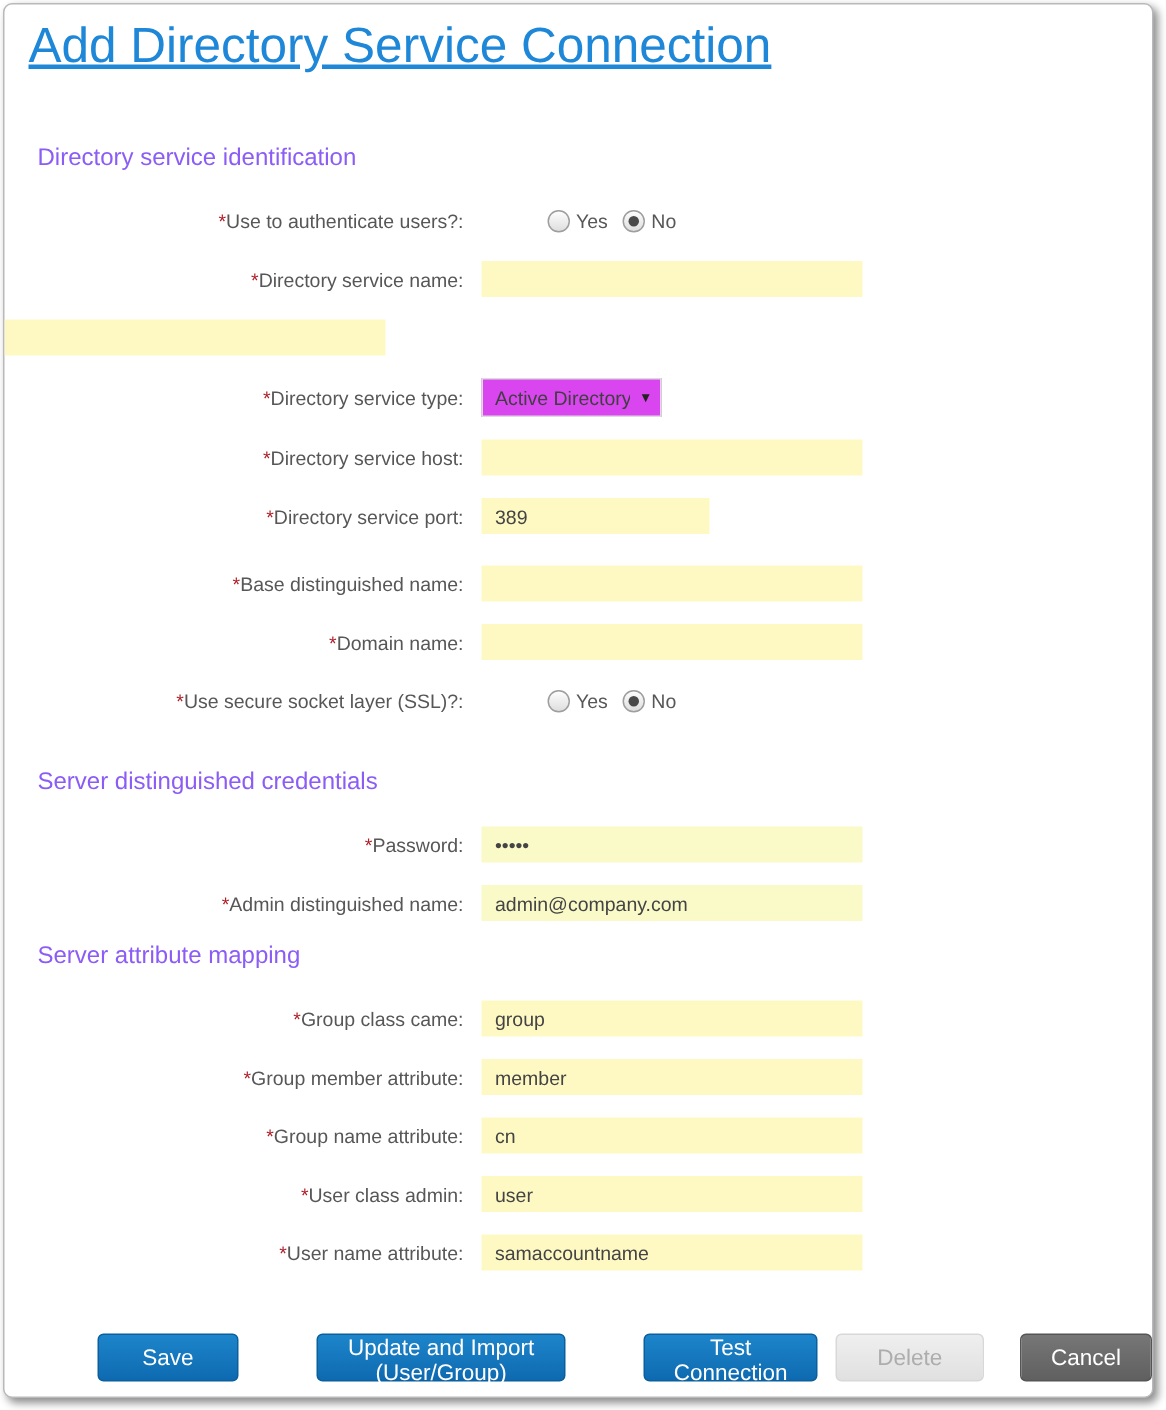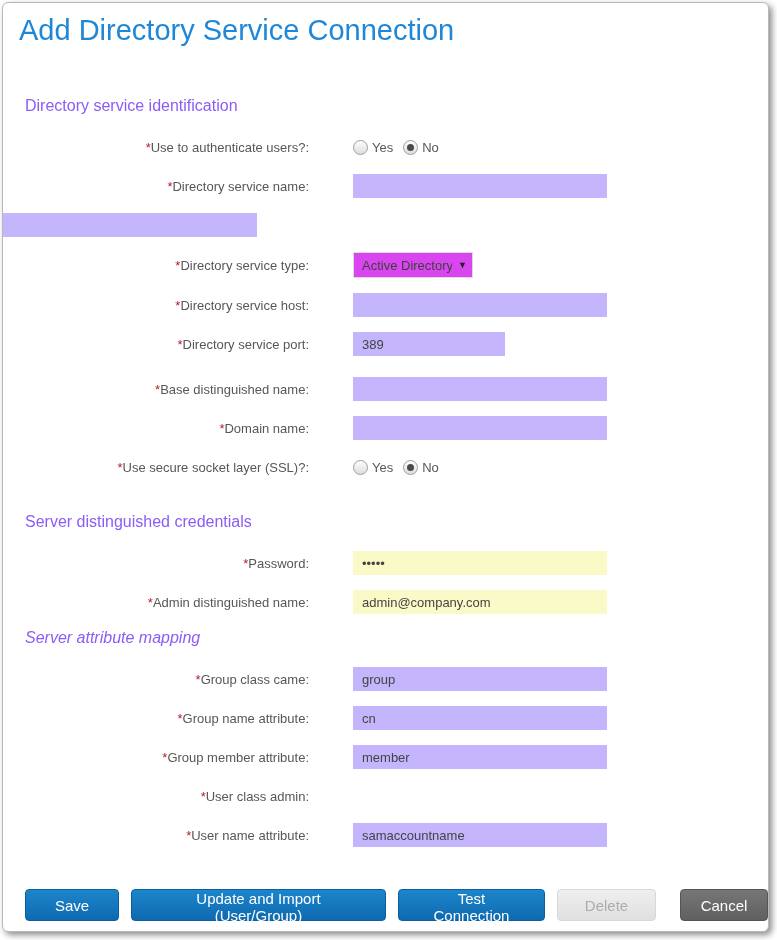--- a/index.html
+++ b/index.html
@@ -15,46 +15,47 @@
     margin:2px 0 0 2px;
     width:767px; height:930px;
     background:#fff;
     border:1px solid #b9b9b9;
     border-radius:6px;
     box-shadow:3px 3px 6px rgba(0,0,0,0.45);
     overflow:hidden;
   }
   .page-title {
     margin:6px 0 0 16px;
-    font-size:29px; line-height:42px;
+    font-size:33px; line-height:42px;
     font-weight:300;
     color:#1e87d8;
+    text-decoration:underline;
   }
   .section-heading {
     margin:46px 0 20px 22px;
     font-size:16px; font-weight:400;
     color:#8b5cf6;
   }
   .section-heading.creds { margin-top:34px; }
-  .section-heading.mapping { margin-top:4px;font-style:italic; }
+  .section-heading.mapping { margin-top:4px; }
   .form-row {
     display:flex; align-items:center;
-    min-height:24px; margin-bottom:15px;gap:32px;
+    min-height:24px; margin-bottom:15px;
   }
   .form-row.extra-gap { margin-top:21px; }
   .label {
     width:318px; padding-right:12px;
     text-align:right; color:#575757; font-size:13px;
     flex:none;
   }
   .req { color:#b01e28; }
   .text-input {
     width:254px; height:24px;
     border:none; outline:none;
-    background:#c4b5fd;
+    background:#fef9c3;
     font-family:"Liberation Sans", sans-serif;
     font-size:13px; color:#444;
     padding:0 9px;
   }
   .text-input.short { width:152px; }
   .text-input.autofill { background:#fafac8; }
   .select-wrap { position:relative; display:inline-block; }
   .select {
     -webkit-appearance:none; appearance:none;
     width:120px; height:26px;
@@ -64,21 +65,21 @@
     font-size:13px; color:#3f3f3f;
     padding:0 20px 0 8px;
     border-radius:0;
   }
   .select-arrow {
     position:absolute; right:6px; top:50%;
     transform:translateY(-50%);
     font-size:9px; color:#222;
     pointer-events:none;
   }
-  .radio-group { display:flex; align-items:flex-start; }
+  .radio-group { display:flex; align-items:flex-start;margin-left:44px; }
   .radio {
     width:15px; height:15px; border-radius:50%;
     border:1px solid #9e9e9e;
     background:linear-gradient(#fdfdfd,#dedede);
     display:inline-block; position:relative;
     flex:none; cursor:pointer;
   }
   .radio.checked::after {
     content:""; position:absolute;
     left:3px; top:3px; width:7px; height:7px;
@@ -95,20 +96,21 @@
     padding:0 19px;
     border-radius:4px;
     font-family:"Liberation Sans", sans-serif;
     font-size:15px;
     cursor:pointer;
   }
   .btn.primary {
     background:linear-gradient(#1d85cb,#0e6ab0);
     border:1px solid #0b5f9d;
     color:#fff;
+    margin-left:40px;
   }
   .btn.save { min-width:94px; }
   .btn.disabled {
     background:linear-gradient(#efefef,#e0e0e0);
     border:1px solid #d8d8d8;
     color:#adadad;
     min-width:99px;
     cursor:default;
   }
   .btn.dark {
@@ -200,31 +202,32 @@
   </div>
 
   <h2 class="section-heading mapping">Server attribute mapping</h2>
 
   <div class="form-row">
     <div class="label"><span class="req">*</span><span>Group class came:</span></div>
     <input type="text" class="text-input" value="group" style="">
   </div>
 
   <div class="form-row">
+    <div class="label"><span class="req">*</span><span>Group member attribute:</span></div>
+    <input type="text" class="text-input" value="member" style="">
+  </div>
+
+  <div class="form-row">
     <div class="label"><span class="req">*</span><span>Group name attribute:</span></div>
     <input type="text" class="text-input" value="cn" style="">
   </div>
 
   <div class="form-row">
-    <div class="label"><span class="req">*</span><span>Group member attribute:</span></div>
-    <input type="text" class="text-input" value="member" style="">
-  </div>
-
-  <div class="form-row">
     <div class="label"><span class="req">*</span><span>User class admin:</span></div>
+    <input type="text" class="text-input" value="user" style="">
   </div>
 
   <div class="form-row">
     <div class="label"><span class="req">*</span><span>User name attribute:</span></div>
     <input type="text" class="text-input" value="samaccountname" style="">
   </div>
 
   <div class="button-bar">
     <button class="btn primary save">Save</button>
     <button class="btn primary">Update and Import (User/Group)</button>

